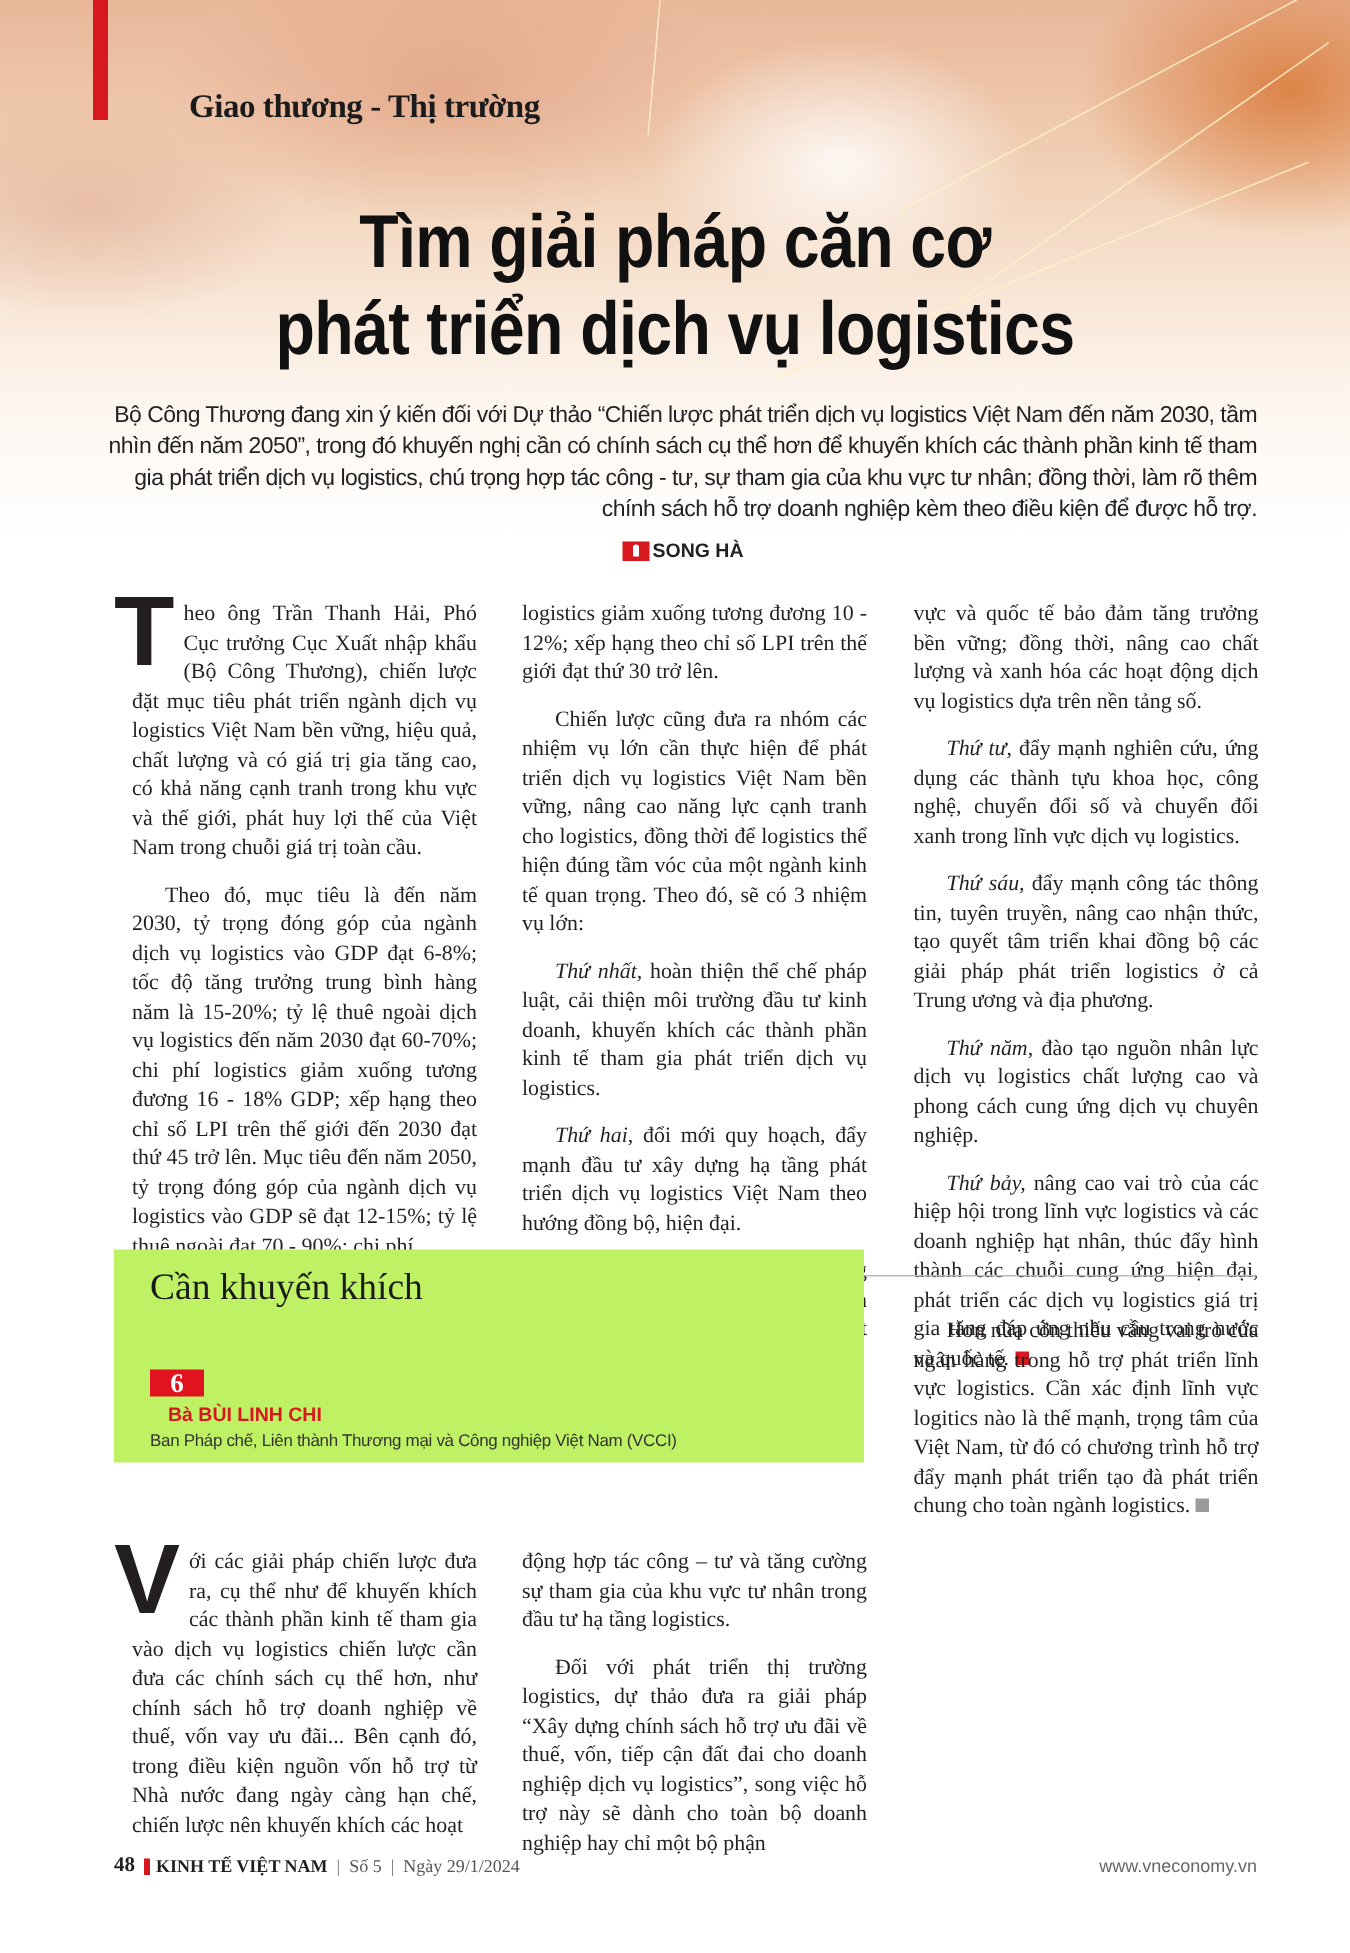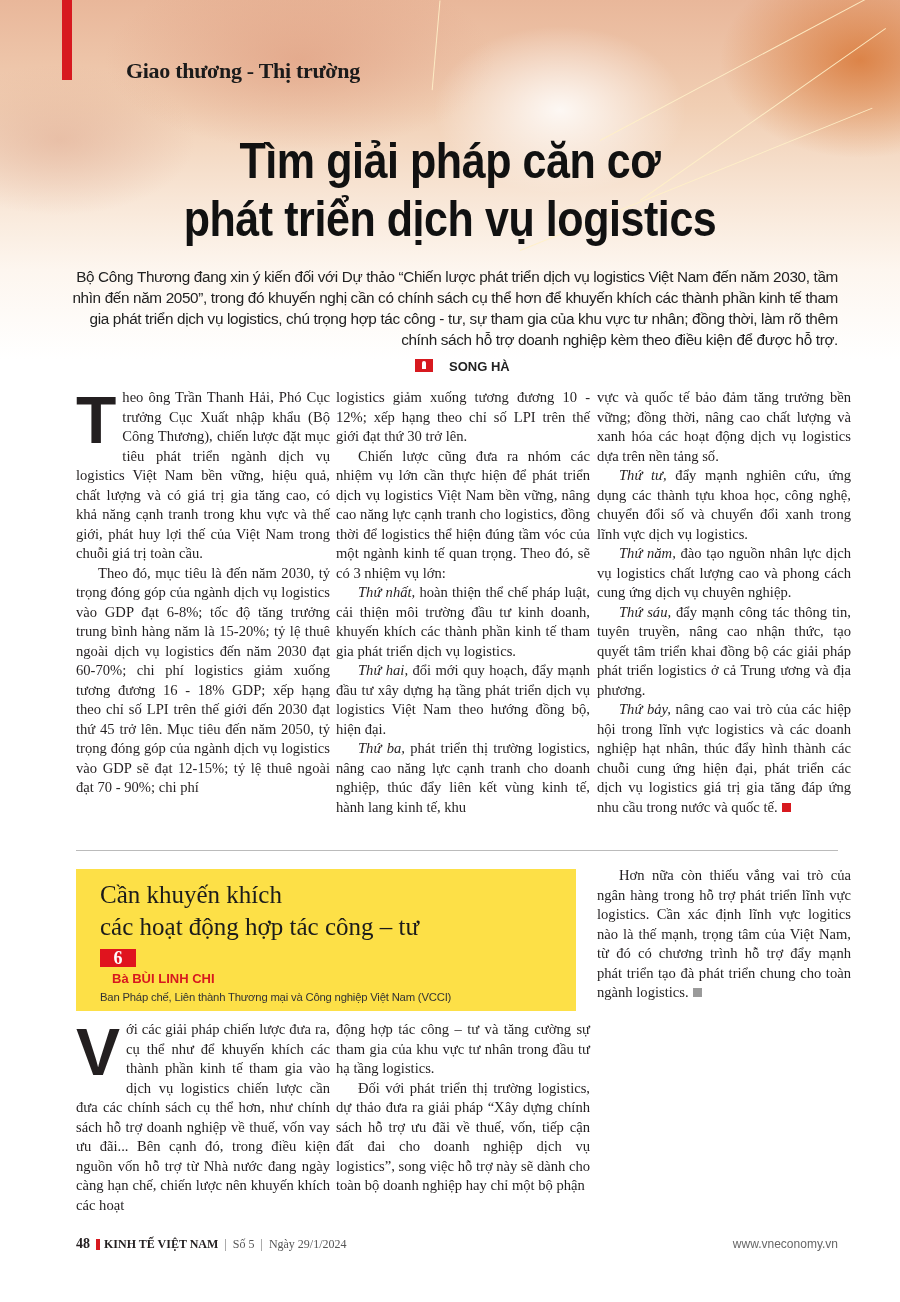--- a/index.html
+++ b/index.html
@@ -29,42 +29,42 @@
     position: absolute; left: 0; top: 132px; width: 900px; text-align: center;
     font-family: "Liberation Sans", sans-serif; font-weight: bold; font-size: 50px; line-height: 58px;
     color: #111; transform: scaleX(0.86); transform-origin: center top; letter-spacing: -0.5px;
   }
   .sapo {
     position: absolute; left: 72px; top: 266px; width: 766px; text-align: right;
     font-family: "Liberation Sans", sans-serif; font-size: 15.3px; line-height: 21px; color: #222;
     letter-spacing: -0.35px;
   }
   .byline {
-    position: absolute; left: 415px; top: 359px; display: flex; align-items: flex-start; gap: 16px;
+    position: absolute; left: 415px; top: 359px; display: flex; align-items: flex-end; gap: 2px;
     font-family: "Liberation Sans", sans-serif; font-weight: bold; font-size: 13px; color: #222;
   }
   .pen-icon { width: 18px; height: 13px; background: #d7191f; position: relative; }
   .pen-icon::after { content: ""; position: absolute; left: 7px; top: 2px; width: 4px; height: 8px; background: #fff; border-radius: 2px 2px 0 0; }
   .col {
     position: absolute; width: 254px;
     font-family: "Liberation Serif", serif; font-size: 14.6px; line-height: 19.5px; color: #231f20;
     text-align: justify;
   }
-  .col p { margin: 0; text-indent: 22px; }
+  .col p { margin: 12px; text-indent: 22px; }
   .col p.noind { text-indent: 0; }
   .col em { font-style: italic; }
   .dropcap {
     float: left; font-family: "Liberation Sans", sans-serif; font-weight: bold;
     font-size: 66px; line-height: 56px; margin: 4px 6px 0 0; color: #231f20;
   }
   .end-mark { display: inline-block; width: 9px; height: 9px; background: #d7191f; margin-left: 4px; vertical-align: 0; }
   .end-mark.grey { background: #9a9a9a; }
   .divider { position: absolute; left: 76px; top: 850px; width: 762px; height: 1px; background: #bbb; }
   .interview-box {
-    position: absolute; left: 76px; top: 869px; width: 500px; height: 142px; background: #fde047;
+    position: absolute; left: 76px; top: 833px; width: 500px; height: 142px; background: #bef264;
   }
   .interview-title {
     position: absolute; left: 24px; top: 10px;
     font-family: "Liberation Serif", serif; font-size: 25px; line-height: 32px; color: #1b1b1b;
   }
   .quote-icon {
     position: absolute; left: 24px; top: 80px; width: 36px; height: 18px; background: #e0141e;
     color: #fff; font-family: "Liberation Serif", serif; font-weight: bold; font-size: 18px; line-height: 18px; text-align: center;
   }
   .interviewee-name {
@@ -120,31 +120,30 @@
   <p class="noind">logistics giảm xuống tương đương 10 - 12%; xếp hạng theo chỉ số LPI trên thế giới đạt thứ 30 trở lên.</p>
   <p>Chiến lược cũng đưa ra nhóm các nhiệm vụ lớn cần thực hiện để phát triển dịch vụ logistics Việt Nam bền vững, nâng cao năng lực cạnh tranh cho logistics, đồng thời để logistics thể hiện đúng tầm vóc của một ngành kinh tế quan trọng. Theo đó, sẽ có 3 nhiệm vụ lớn:</p>
   <p><em>Thứ nhất,</em><span> hoàn thiện thể chế pháp luật, cải thiện môi trường đầu tư kinh doanh, khuyến khích các thành phần kinh tế tham gia phát triển dịch vụ logistics.</span></p>
   <p><em>Thứ hai,</em><span> đổi mới quy hoạch, đẩy mạnh đầu tư xây dựng hạ tầng phát triển dịch vụ logistics Việt Nam theo hướng đồng bộ, hiện đại.</span></p>
   <p><em>Thứ ba,</em><span> phát triển thị trường logistics, nâng cao năng lực cạnh tranh cho doanh nghiệp, thúc đẩy liên kết vùng kinh tế, hành lang kinh tế, khu</span></p>
 </div>
 
 <div class="col" style="left:597px;top:388px;">
   <p class="noind">vực và quốc tế bảo đảm tăng trưởng bền vững; đồng thời, nâng cao chất lượng và xanh hóa các hoạt động dịch vụ logistics dựa trên nền tảng số.</p>
   <p><em>Thứ tư,</em><span> đẩy mạnh nghiên cứu, ứng dụng các thành tựu khoa học, công nghệ, chuyển đổi số và chuyển đổi xanh trong lĩnh vực dịch vụ logistics.</span></p>
+  <p><em>Thứ sáu,</em><span> đẩy mạnh công tác thông tin, tuyên truyền, nâng cao nhận thức, tạo quyết tâm triển khai đồng bộ các giải pháp phát triển logistics ở cả Trung ương và địa phương.</span></p>
   <p><em>Thứ năm,</em><span> đào tạo nguồn nhân lực dịch vụ logistics chất lượng cao và phong cách cung ứng dịch vụ chuyên nghiệp.</span></p>
-  <p><em>Thứ sáu,</em><span> đẩy mạnh công tác thông tin, tuyên truyền, nâng cao nhận thức, tạo quyết tâm triển khai đồng bộ các giải pháp phát triển logistics ở cả Trung ương và địa phương.</span></p>
   <p><em>Thứ bảy,</em><span> nâng cao vai trò của các hiệp hội trong lĩnh vực logistics và các doanh nghiệp hạt nhân, thúc đẩy hình thành các chuỗi cung ứng hiện đại, phát triển các dịch vụ logistics giá trị gia tăng đáp ứng nhu cầu trong nước và quốc tế.</span><span class="end-mark"></span></p>
 </div>
 
 <div class="divider"></div>
 
 <div class="interview-box">
   <div class="interview-title">
     <div>Cần khuyến khích</div>
-    <div>các hoạt động hợp tác công – tư</div>
   </div>
   <div class="quote-icon">6</div>
   <div class="interviewee-name">Bà BÙI LINH CHI</div>
   <div class="interviewee-role">Ban Pháp chế, Liên thành Thương mại và Công nghiệp Việt Nam (VCCI)</div>
 </div>
 
 <div class="col" style="left:76px;top:1020px;">
   <span class="dropcap">V</span>
   <p class="noind">ới các giải pháp chiến lược đưa ra, cụ thể như để khuyến khích các thành phần kinh tế tham gia vào dịch vụ logistics chiến lược cần đưa các chính sách cụ thể hơn, như chính sách hỗ trợ doanh nghiệp về thuế, vốn vay ưu đãi... Bên cạnh đó, trong điều kiện nguồn vốn hỗ trợ từ Nhà nước đang ngày càng hạn chế, chiến lược nên khuyến khích các hoạt</p>
 </div>

